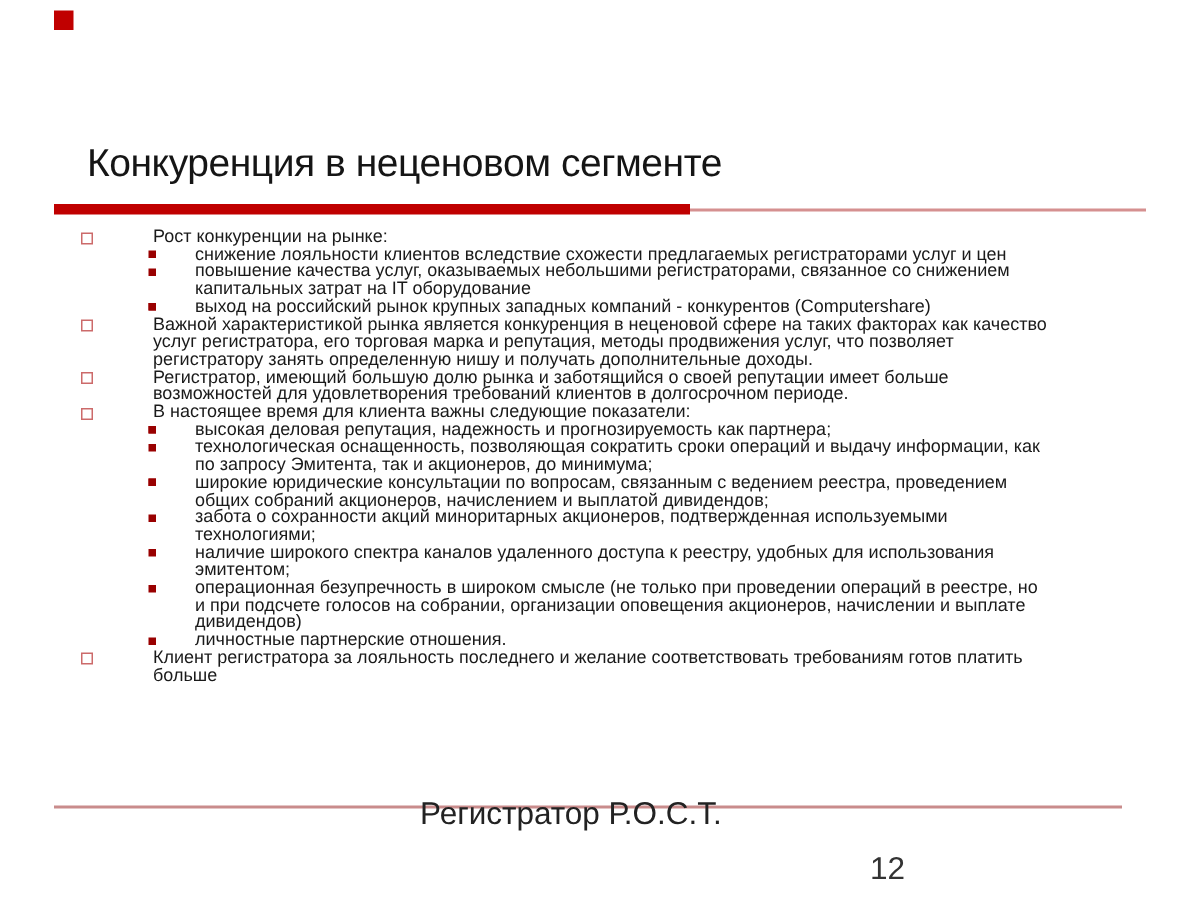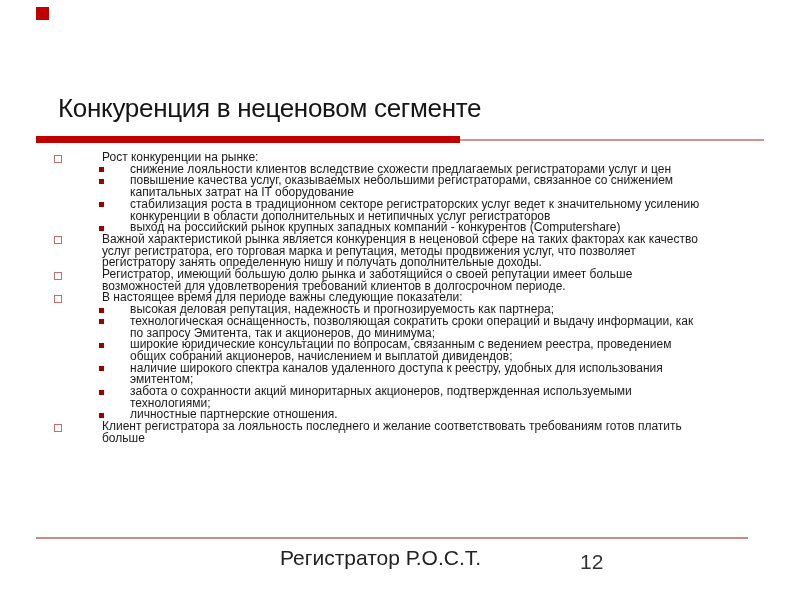--- a/index.html
+++ b/index.html
@@ -97,29 +97,29 @@
     position: absolute;
     left: 36px;
     top: 537px;
     width: 712px;
     height: 2px;
     background: #c98c8c;
   }
   #footer-name {
     position: absolute;
     left: 280px;
-    top: 546px;
+    top: 531px;
     font-size: 21px;
     color: #222222;
     white-space: nowrap;
   }
   #page-number {
     position: absolute;
     left: 580px;
-    top: 550px;
+    top: 568px;
     font-size: 21px;
     color: #333333;
     white-space: nowrap;
   }
 </style>
 </head>
 <body>
 
 <div id="slide">
 
@@ -127,32 +127,33 @@
 
   <h1 id="slide-title">Конкуренция в неценовом сегменте</h1>
 
   <div id="title-rule-thin"></div>
   <div id="title-rule-thick"></div>
 
   <ul id="bullet-list">
       <li class="l1"><span class="marker"></span><span>Рост конкуренции на рынке:</span></li>
       <li class="l2"><span class="marker"></span><span>снижение лояльности клиентов вследствие схожести предлагаемых регистраторами услуг и цен</span></li>
       <li class="l2"><span class="marker"></span><span>повышение качества услуг, оказываемых небольшими регистраторами, связанное со снижением капитальных затрат на IT оборудование</span></li>
-      <li class="l2"><span class="marker"></span><span>стабилизация роста в традиционном секторе регистраторских услуг ведет к значительному усилению конкуренции в области дополнительных и нетипичных услуг регистраторов</span></li>
+      <li class="l2"><span class="marker"></span></li>
       <li class="l2"><span class="marker"></span><span>выход на российский рынок крупных западных компаний - конкурентов (Computershare)</span></li>
       <li class="l1"><span class="marker"></span><span>Важной характеристикой рынка является конкуренция в неценовой сфере на таких факторах как качество услуг регистратора, его торговая марка и репутация, методы продвижения услуг, что позволяет регистратору занять определенную нишу и получать дополнительные доходы.</span></li>
       <li class="l1"><span class="marker"></span><span>Регистратор, имеющий большую долю рынка и заботящийся о своей репутации имеет больше возможностей для удовлетворения требований клиентов в долгосрочном периоде.</span></li>
-      <li class="l1"><span class="marker"></span><span>В настоящее время для периоде важны следующие показатели:</span></li>
+      <li class="l1"><span class="marker"></span><span>В настоящее время для клиента важны следующие показатели:</span></li>
       <li class="l2"><span class="marker"></span></li>
       <li class="l2"><span class="marker"></span><span>высокая деловая репутация, надежность и прогнозируемость как партнера;</span></li>
       <li class="l2"><span class="marker"></span><span>технологическая оснащенность, позволяющая сократить сроки операций и выдачу информации, как по запросу Эмитента, так и акционеров, до минимума;</span></li>
       <li class="l2"><span class="marker"></span></li>
       <li class="l2"><span class="marker"></span><span>широкие юридические консультации по вопросам, связанным с ведением реестра, проведением общих собраний акционеров, начислением и выплатой дивидендов;</span></li>
+      <li class="l2"><span class="marker"></span><span>забота о сохранности акций миноритарных акционеров, подтвержденная используемыми технологиями;</span></li>
       <li class="l2"><span class="marker"></span><span>наличие широкого спектра каналов удаленного доступа к реестру, удобных для использования эмитентом;</span></li>
-      <li class="l2"><span class="marker"></span><span>забота о сохранности акций миноритарных акционеров, подтвержденная используемыми технологиями;</span></li>
+      <li class="l2"><span class="marker"></span><span>операционная безупречность в широком смысле (не только при проведении операций в реестре, но и при подсчете голосов на собрании, организации оповещения акционеров, начислении и выплате дивидендов)</span></li>
       <li class="l2"><span class="marker"></span><span>личностные партнерские отношения.</span></li>
       <li class="l1"><span class="marker"></span><span>Клиент регистратора за лояльность последнего и желание соответствовать требованиям готов платить больше</span></li>
     </ul>
 
   <div id="footer-rule"></div>
 
   <div id="footer-name">Регистратор Р.О.С.Т.</div>
 
   <div id="page-number">12</div>
 

